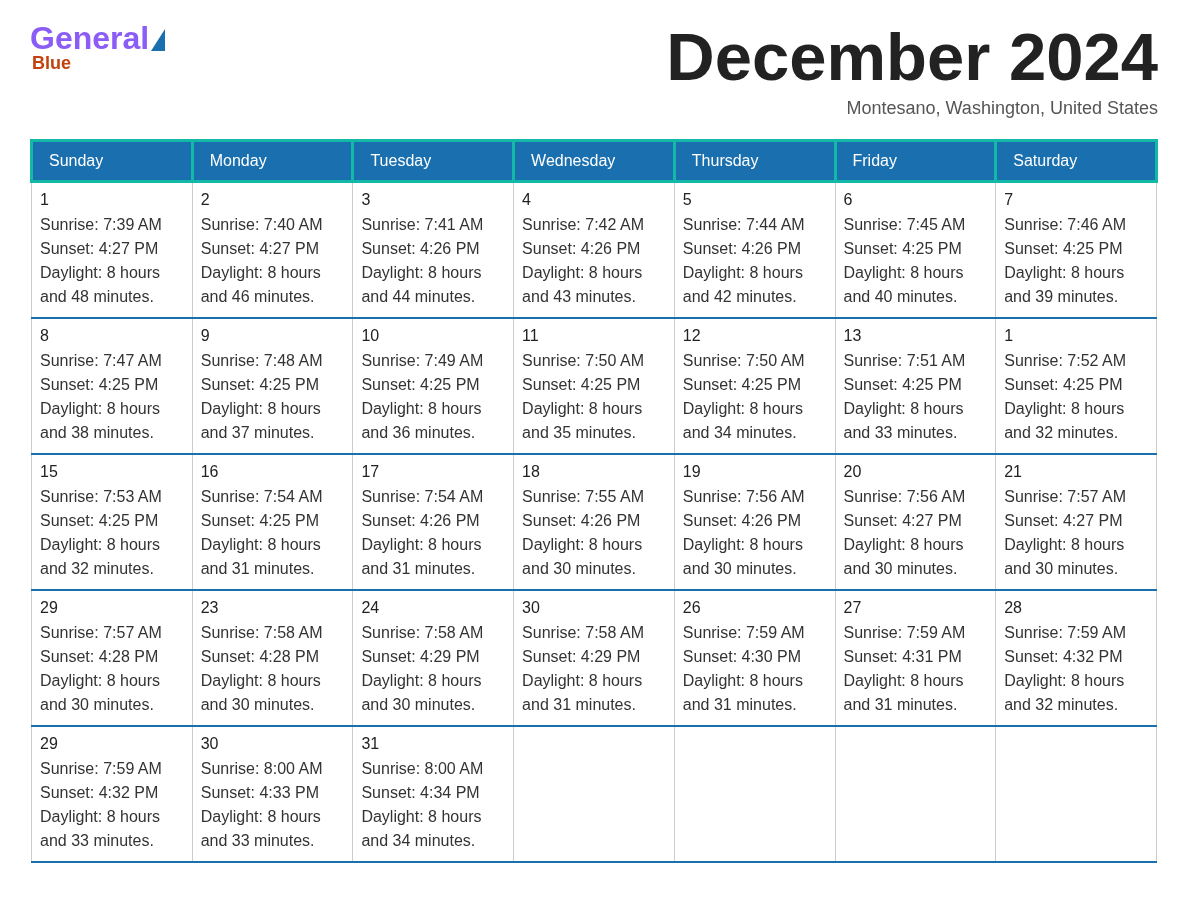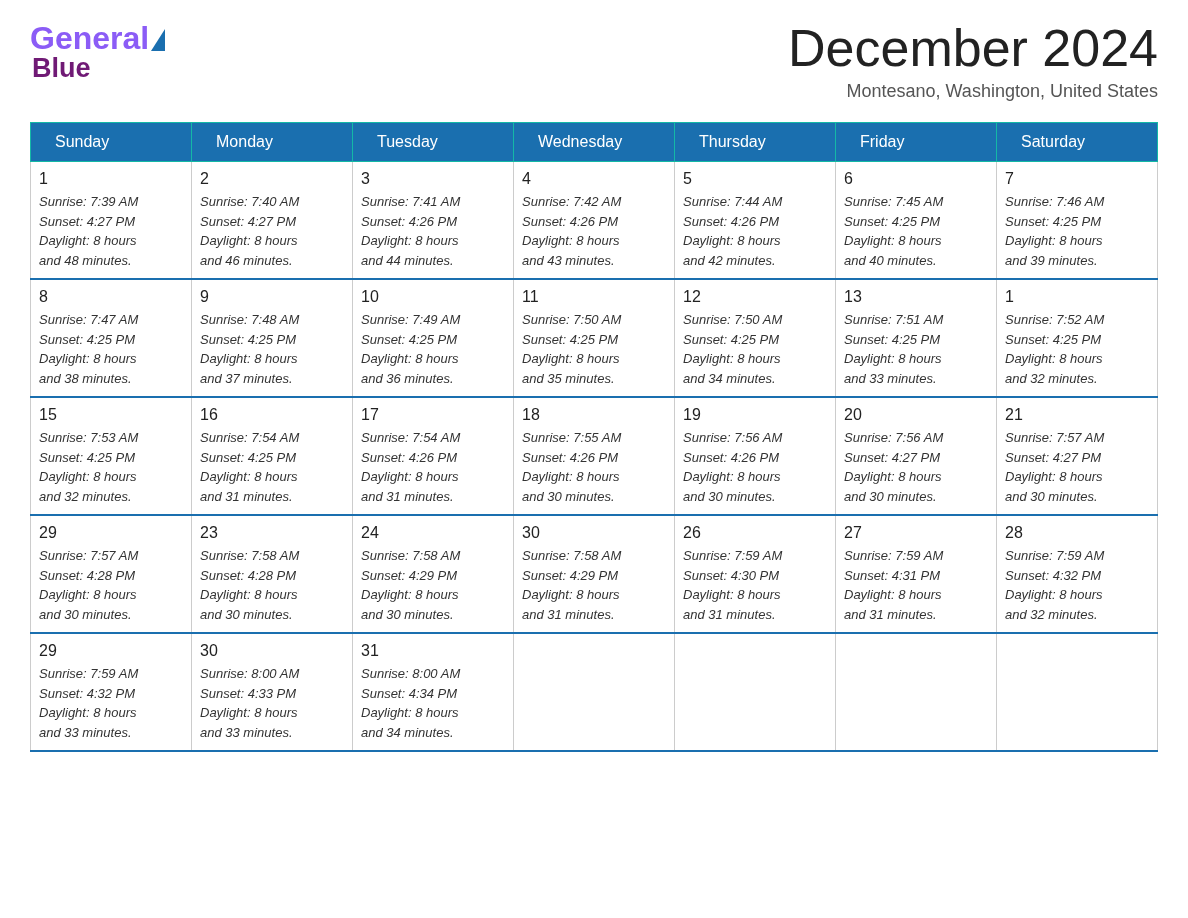--- a/index.html
+++ b/index.html
@@ -32,76 +32,75 @@
     }
     .logo-triangle {
       width: 0;
       height: 0;
       border-left: 14px solid transparent;
       border-bottom: 22px solid #1a6faf;
       margin-left: 2px;
       margin-top: 2px;
     }
     .logo-blue {
-      font-size: 27px;
+      font-size: 18px;
       font-weight: bold;
-      color: #701a75;
+      color: #c2410c;
       margin-top: -4px;
       margin-left: 2px;
     }
     .title-section {
       text-align: right;
     }
     .month-title {
-      font-size: 52px;
-      font-weight: normal;
+      font-size: 67px;
+      font-weight: bold;
       color: #222;
       line-height: 1.1;
     }
     .location-title {
       font-size: 18px;
       color: #555;
       margin-top: 4px;
     }
     table {
       width: 100%;
       border-collapse: collapse;
       table-layout: fixed;
     }
     thead tr th {
       background-color: #1a6faf;
       color: #fff;
       font-size: 16px;
       font-weight: normal;
-      padding: 10px 24px;
+      padding: 10px 16px;
       text-align: left;
-      border: 1px solid #14b8a6;
+      border: 3px solid #14b8a6;
     }
     tbody tr td {
       vertical-align: top;
       padding: 8px;
       border: 1px solid #ccc;
       font-size: 13px;
       color: #333;
       height: 110px;
     }
     tbody tr {
       border-bottom: 2px solid #1a6faf;
     }
     .day-number {
       font-size: 16px;
       color: #222;
       margin-bottom: 4px;
       display: block;
     }
     .day-info {
-      font-size: 13px;
+      font-size: 16px;
       color: #333;
       line-height: 1.5;
-      font-style: italic;
     }
     .empty-cell {
       background: #fff;
     }
   </style>
 </head>
 <body>
 
 <div class="header">
   <div class="logo">

